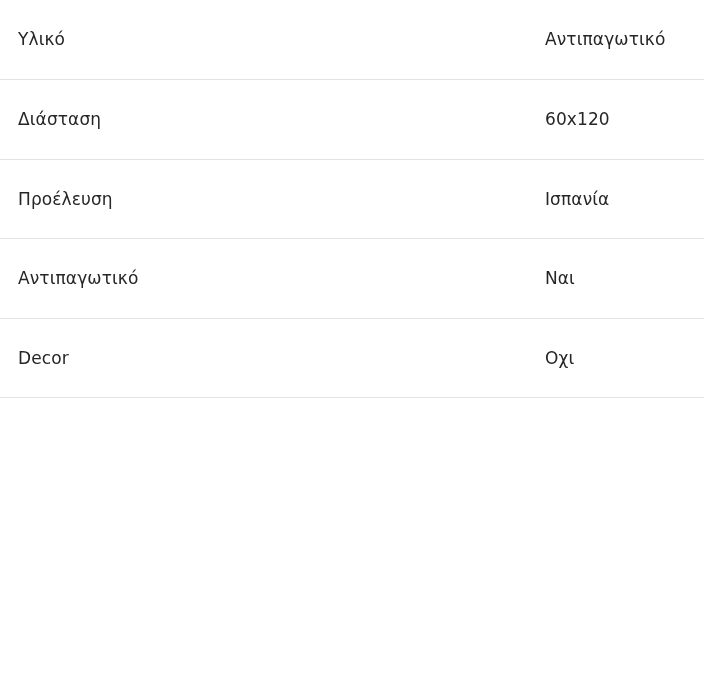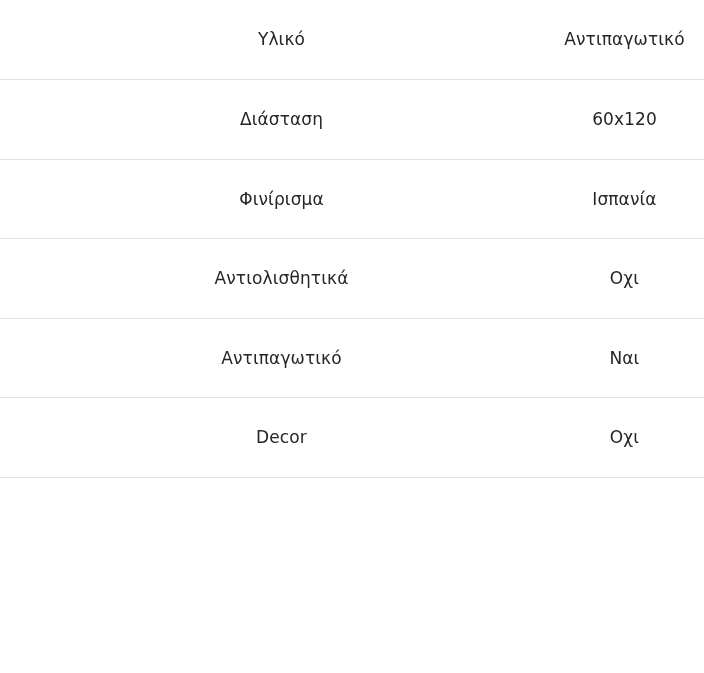--- a/index.html
+++ b/index.html
@@ -14,21 +14,20 @@
     color: #2b2b2b;
     overflow: hidden;
   }
   .spec-table {
     width: 704px;
     border-collapse: collapse;
     table-layout: fixed;
   }
   .spec-row {
     height: 79.5px;
-    text-align: center;
   }
   .spec-row td {
     border-bottom: 1px solid #e3e3e3;
     padding: 0 0 0 18px;
     vertical-align: middle;
     font-size: 17px;
     font-weight: 400;
     line-height: 1.3;
     color: #262626;
     letter-spacing: 0.1px;
@@ -52,26 +51,22 @@
   <tbody>
     <tr class="spec-row">
       <td class="label">Υλικό</td>
       <td class="value">Αντιπαγωτικό</td>
     </tr>
     <tr class="spec-row">
       <td class="label">Διάσταση</td>
       <td class="value">60x120</td>
     </tr>
     <tr class="spec-row">
-      <td class="label">Φινίρισμα</td>
+      <td class="label">Προέλευση</td>
       <td class="value">Ισπανία</td>
-    </tr>
-    <tr class="spec-row">
-      <td class="label">Αντιολισθητικά</td>
-      <td class="value">Οχι</td>
     </tr>
     <tr class="spec-row">
       <td class="label">Αντιπαγωτικό</td>
       <td class="value">Ναι</td>
     </tr>
     <tr class="spec-row">
       <td class="label">Decor</td>
       <td class="value">Οχι</td>
     </tr>
   </tbody>

